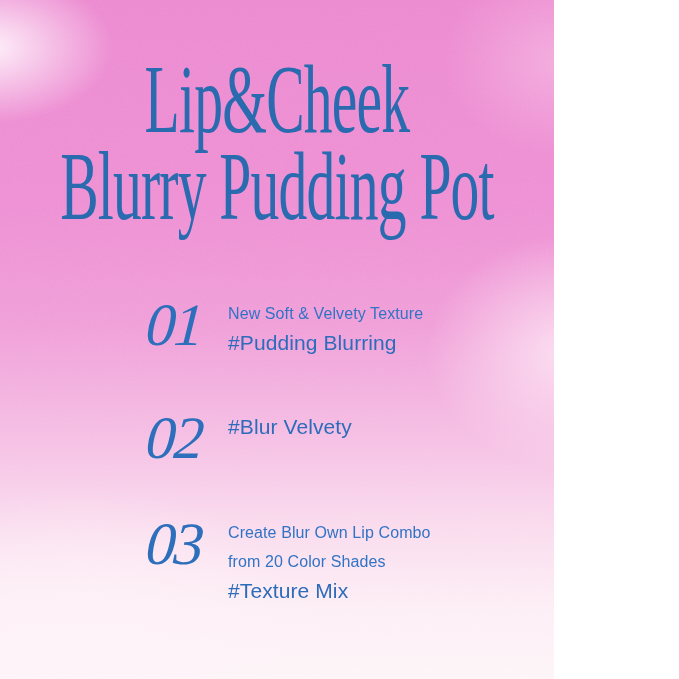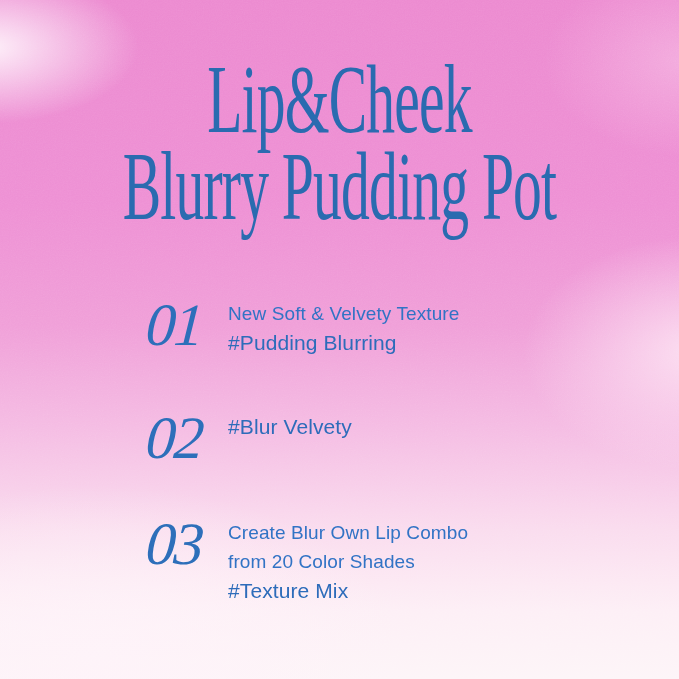--- a/index.html
+++ b/index.html
@@ -7,21 +7,21 @@
     padding: 0;
   }
   body {
     width: 679px;
     height: 679px;
     overflow: hidden;
     font-family: "Liberation Sans", "DejaVu Sans", sans-serif;
   }
   .canvas {
     position: relative;
-    width: 679px;
+    width: 554px;
     height: 679px;
     overflow: hidden;
     background:
       radial-gradient(ellipse 32% 16% at -2% 7%, rgba(255,246,252,0.95), rgba(255,246,252,0) 70%),
       radial-gradient(ellipse 30% 20% at 101% 9%, rgba(249,198,232,0.55), rgba(249,198,232,0) 70%),
       radial-gradient(ellipse 36% 24% at 103% 52%, rgba(253,228,243,0.92), rgba(253,228,243,0) 72%),
       radial-gradient(ellipse 62% 34% at 14% 97%, rgba(254,243,249,0.95), rgba(254,243,249,0) 75%),
       linear-gradient(180deg, #ec8ad0 0%, #ee90d4 30%, #f09fd8 48%, #f5bce3 63%, #fadcee 78%, #fdeff6 90%, #fdf5f8 100%);
   }
   .grain {
@@ -69,21 +69,21 @@
     line-height: 52px;
     letter-spacing: -2px;
     color: var(--num-blue, #2d6fba);
     transform: skewX(-4deg);
     transform-origin: 0 0;
   }
   .feature-text {
     padding-top: 0;
   }
   .feature-line {
-    font-size: 19px;
+    font-size: 16px;
     line-height: 29px;
     color: var(--text-blue, #3173c5);
     letter-spacing: 0.1px;
   }
   .feature-line:empty { display: none; }
   .feature-hashtag {
     font-size: 21px;
     font-weight: 400;
     line-height: 30px;
     color: var(--bold-blue, #2d6cba);

